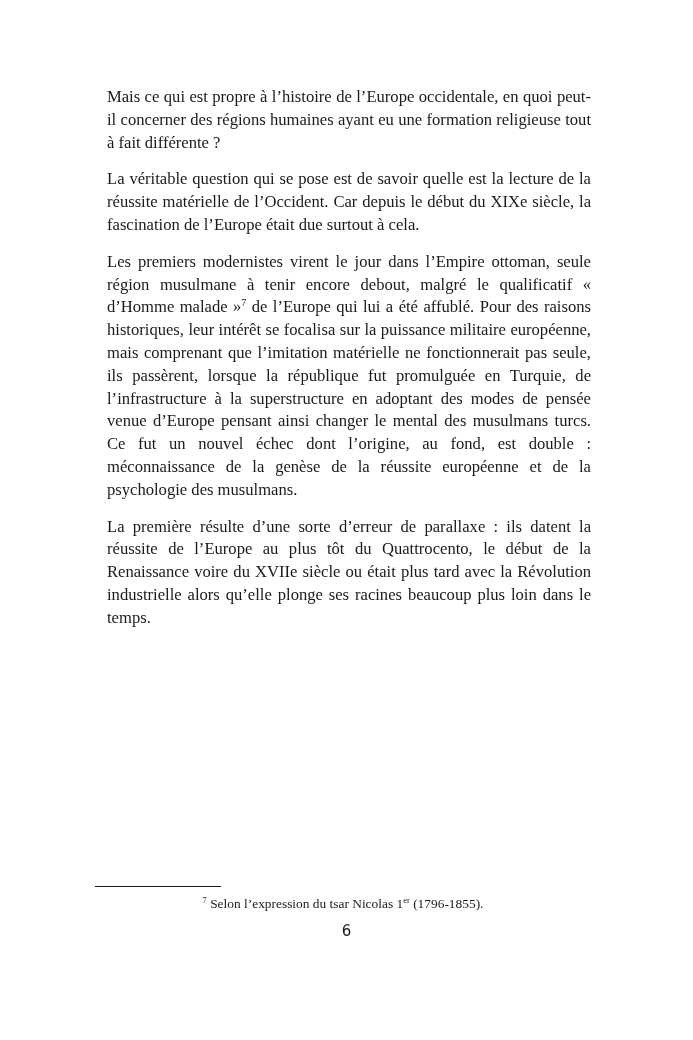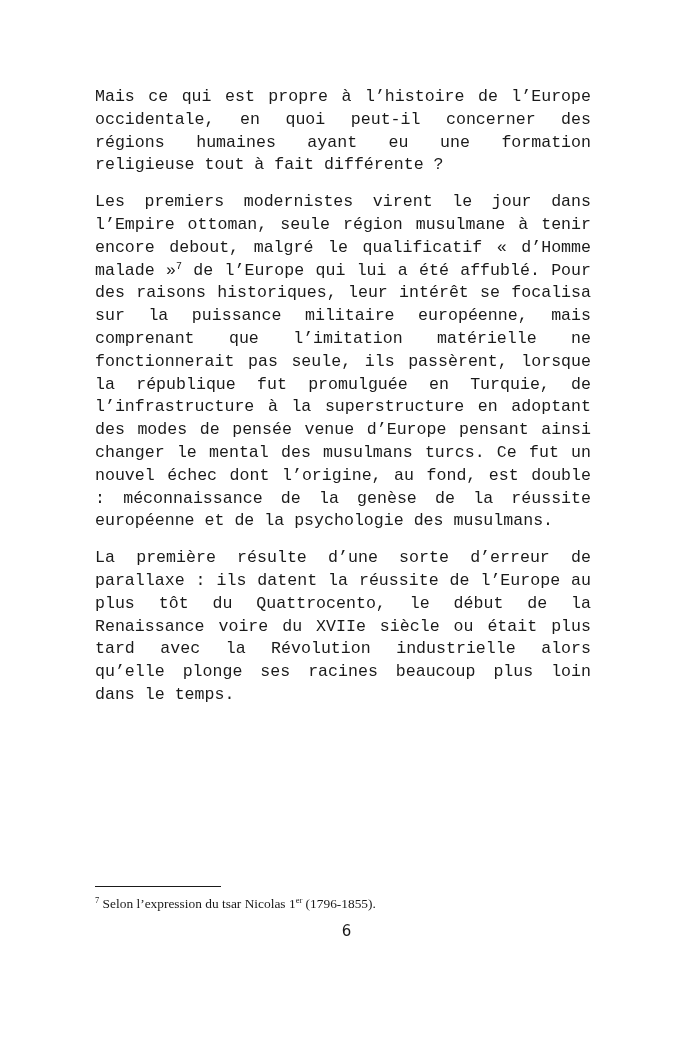--- a/index.html
+++ b/index.html
@@ -15,26 +15,25 @@
     font-family: "Liberation Serif", serif;
     color: #1a1a1a;
   }
   .page {
     position: absolute;
     left: 95px;
     top: 86px;
     width: 496px;
   }
   .para {
-    margin: 0 0 14px 0;
+    margin: 0 0 14px 12px;
     font-size: 16.6px;
     line-height: 22.8px;
     text-align: justify;
     hyphens: none;
-    font-family: Liberation Mono, monospace;
   }
   .para sup {
     font-size: 10px;
     line-height: 0;
     vertical-align: 6px;
   }
   .fn-rule {
     position: absolute;
     left: 95px;
     top: 886px;
@@ -42,20 +41,21 @@
     height: 0;
     border-top: 1.3px solid #1a1a1a;
   }
   .footnote {
     position: absolute;
     left: 95px;
     top: 895px;
     width: 496px;
     font-size: 13.4px;
     line-height: 17px;
+    text-align: center;
   }
   .footnote sup {
     font-size: 8.5px;
     line-height: 0;
     vertical-align: 5px;
   }
   .page-number {
     position: absolute;
     left: 0;
     width: 693px;
@@ -64,20 +64,21 @@
     font-family: "DejaVu Sans", sans-serif;
     font-size: 15px;
     color: #1a1a1a;
   }
 </style>
 </head>
 <body>
 
 <div class="page">
   <p class="para">Mais ce qui est propre à l’histoire de l’Europe occidentale, en quoi peut-il concerner des régions humaines ayant eu une formation religieuse tout à fait différente ?</p>
+  <p class="para">La véritable question qui se pose est de savoir quelle est la lecture de la réussite matérielle de l’Occident. Car depuis le début du XIXe siècle, la fascination de l’Europe était due surtout à cela.</p>
   <p class="para"><span>Les premiers modernistes virent le jour dans l’Empire ottoman, seule région musulmane à tenir encore debout, malgré le qualificatif « d’Homme malade »</span><sup>7</sup><span> de l’Europe qui lui a été affublé. Pour des raisons historiques, leur intérêt se focalisa sur la puissance militaire européenne, mais comprenant que l’imitation matérielle ne fonctionnerait pas seule, ils passèrent, lorsque la république fut promulguée en Turquie, de l’infrastructure à la superstructure en adoptant des modes de pensée venue d’Europe pensant ainsi changer le mental des musulmans turcs. Ce fut un nouvel échec dont l’origine, au fond, est double : méconnaissance de la genèse de la réussite européenne et de la psychologie des musulmans.</span></p>
   <p class="para">La première résulte d’une sorte d’erreur de parallaxe : ils datent la réussite de l’Europe au plus tôt du Quattrocento, le début de la Renaissance voire du XVIIe siècle ou était plus tard avec la Révolution industrielle alors qu’elle plonge ses racines beaucoup plus loin dans le temps.</p>
 </div>
 
 <div class="fn-rule"></div>
 
 <div class="footnote"><sup>7</sup><span> Selon l’expression du tsar Nicolas 1</span><sup>er</sup><span> (1796-1855).</span></div>
 
 <div class="page-number">6</div>
 

